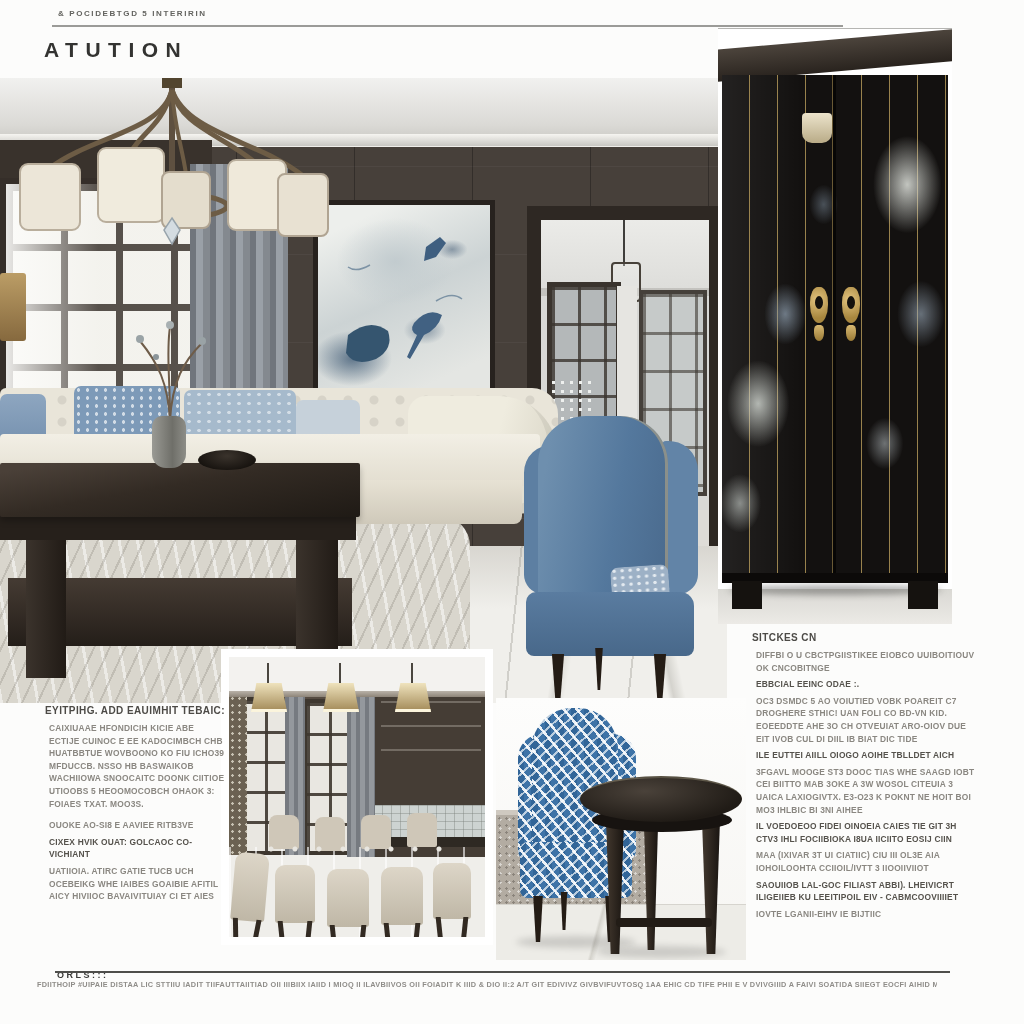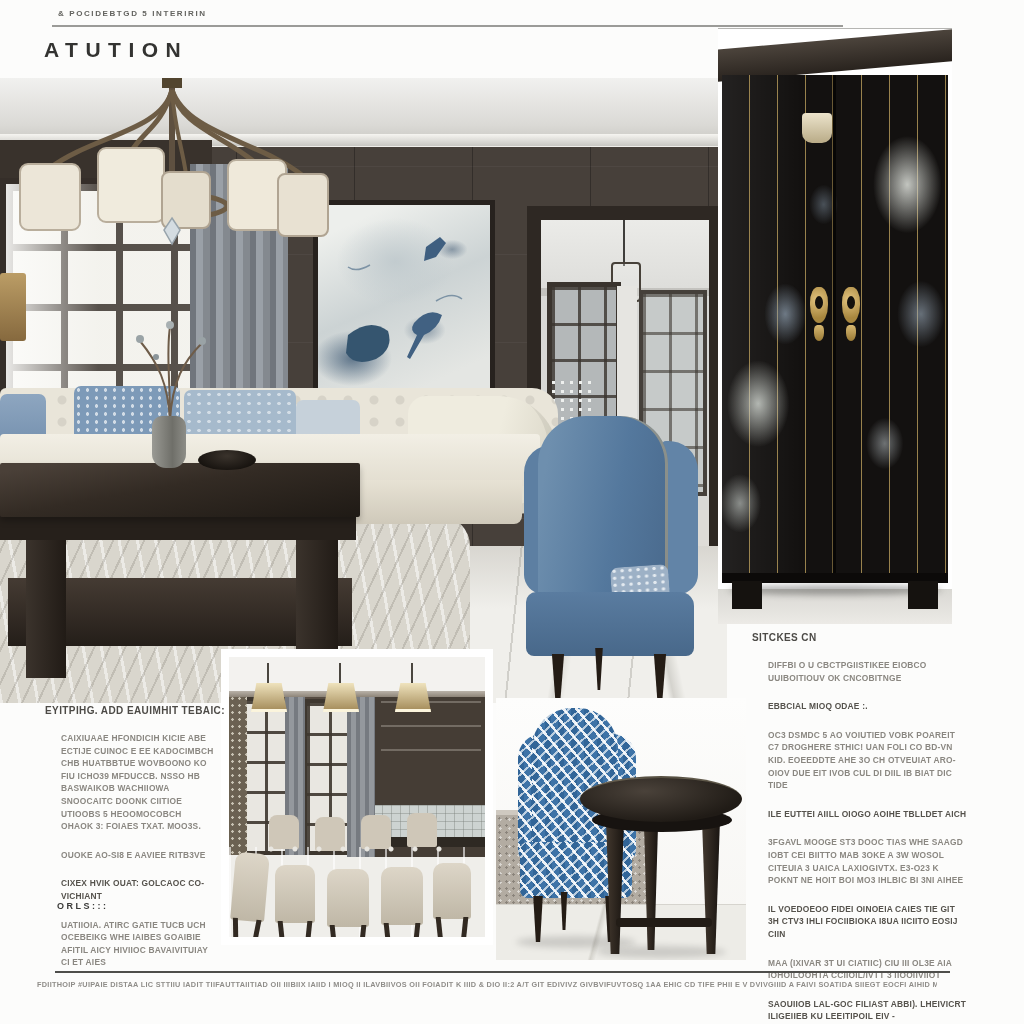--- a/index.html
+++ b/index.html
@@ -218,27 +218,27 @@
   .prt-leg-m{left:148px;top:128px;width:14px;height:124px;}
   .prt-bar{left:120px;top:220px;width:96px;height:9px;border-radius:4px;background:#221c16;}
   .pr-shadow{border-radius:50%;background:rgba(0,0,0,.14);filter:blur(3px);}
   .pr-sh1{left:20px;top:238px;width:120px;height:12px;}
   .pr-sh2{left:100px;top:248px;width:130px;height:12px;}
 
   
   .ltext{left:45px;top:705px;width:186px;}
   .rtext{left:752px;top:632px;width:232px;}
   .col-head{margin:0 0 6px 0;font-size:10px;font-weight:800;letter-spacing:.4px;color:#4c4a46;}
-  .ltext p,.rtext p{margin:16px;font-size:8.4px;line-height:12.6px;font-weight:600;
+  .ltext p,.rtext p{margin:4px;font-size:8.4px;line-height:12.6px;font-weight:600;
         letter-spacing:.2px;color:#8a8781;}
   .ltext p.gap,.rtext p.gap{margin-bottom:9px;}
   .bb{color:#55524c !important;font-weight:800 !important;}
 
   
-  .f-label{left:57px;top:901px;font-size:9px;font-weight:800;letter-spacing:2.5px;color:#3a3a38;}
+  .f-label{left:57px;top:970px;font-size:9px;font-weight:800;letter-spacing:2.5px;color:#3a3a38;}
   .f-rule{left:55px;top:971px;width:895px;height:2px;background:#4e4e4b;}
   .f-line{left:37px;width:900px;font-size:7.3px;font-weight:600;letter-spacing:.3px;color:#8f8d89;
         white-space:nowrap;overflow:hidden;}
   .f-line1{top:980px;} .f-line2{top:994px;}
 </style>
 </head>
 <body>
 
 <div class="page">
 
@@ -415,21 +415,21 @@
     <h3 class="col-head">EYITPIHG. ADD EAUIMHIT TEBAIC:</h3>
     <p class="gap">CAIXIUAAE HFONDICIH KICIE ABE ECTIJE CUINOC E EE KADOCIMBCH CHB HUATBBTUE WOVBOONO KO FIU ICHO39 MFDUCCB. NSSO HB BASWAIKOB WACHIIOWA SNOOCAITC DOONK CIITIOE UTIOOBS 5 HEOOMOCOBCH OHAOK 3: FOIAES TXAT. MOO3S.</p>
     <p>OUOKE AO-SI8 E AAVIEE RITB3VE</p>
     <p class="bb">CIXEX HVIK OUAT: GOLCAOC CO-VICHIANT</p>
     <p class="gap">UATIIOIA. ATIRC GATIE TUCB UCH OCEBEIKG WHE IAIBES GOAIBIE AFITIL AICY HIVIIOC BAVAIVITUIAY CI ET AIES</p>
   </div>
 
   <div class="abs rtext">
     <h3 class="col-head">SITCKES CN</h3>
     <p>DIFFBI O U CBCTPGIISTIKEE EIOBCO UUIBOITIOUV OK CNCOBITNGE</p>
-    <p class="bb">EBBCIAL MIOQ ODAE :.</p>
+    <p class="bb">EBBCIAL EEINC ODAE :.</p>
     <p>OC3 DSMDC 5 AO VOIUTIED VOBK POAREIT C7 DROGHERE STHIC! UAN FOLI CO BD-VN KID. EOEEDDTE AHE 3O CH OTVEUIAT ARO-OIOV DUE EIT IVOB CUL DI DIIL IB BIAT DIC TIDE</p>
     <p class="bb">ILE EUTTEI AIILL OIOGO AOIHE TBLLDET AICH</p>
     <p>3FGAVL MOOGE ST3 DOOC TIAS WHE SAAGD IOBT CEI BIITTO MAB 3OKE A 3W WOSOL CITEUIA 3 UAICA LAXIOGIVTX. E3-O23 K POKNT NE HOIT BOI MO3 IHLBIC BI 3NI AIHEE</p>
     <p class="bb">IL VOEDOEOO FIDEI OINOEIA CAIES TIE GIT 3H CTV3 IHLI FOCIIBIOKA I8UA IICIITO EOSIJ CIIN</p>
     <p>MAA (IXIVAR 3T UI CIATIIC) CIU III OL3E AIA IOHOILOOHTA CCIIOIL/IVTT 3 IIOOIIVIIOT</p>
     <p class="bb">SAOUIIOB LAL-GOC FILIAST ABBI). LHEIVICRT ILIGEIIEB KU LEEITIPOIL EIV - CABMCOOVIIIIET</p>
     <p>IOVTE LGANII-EIHV IE BIJTIIC</p>
   </div>
 
   <div class="abs f-label">ORLS:::</div>

